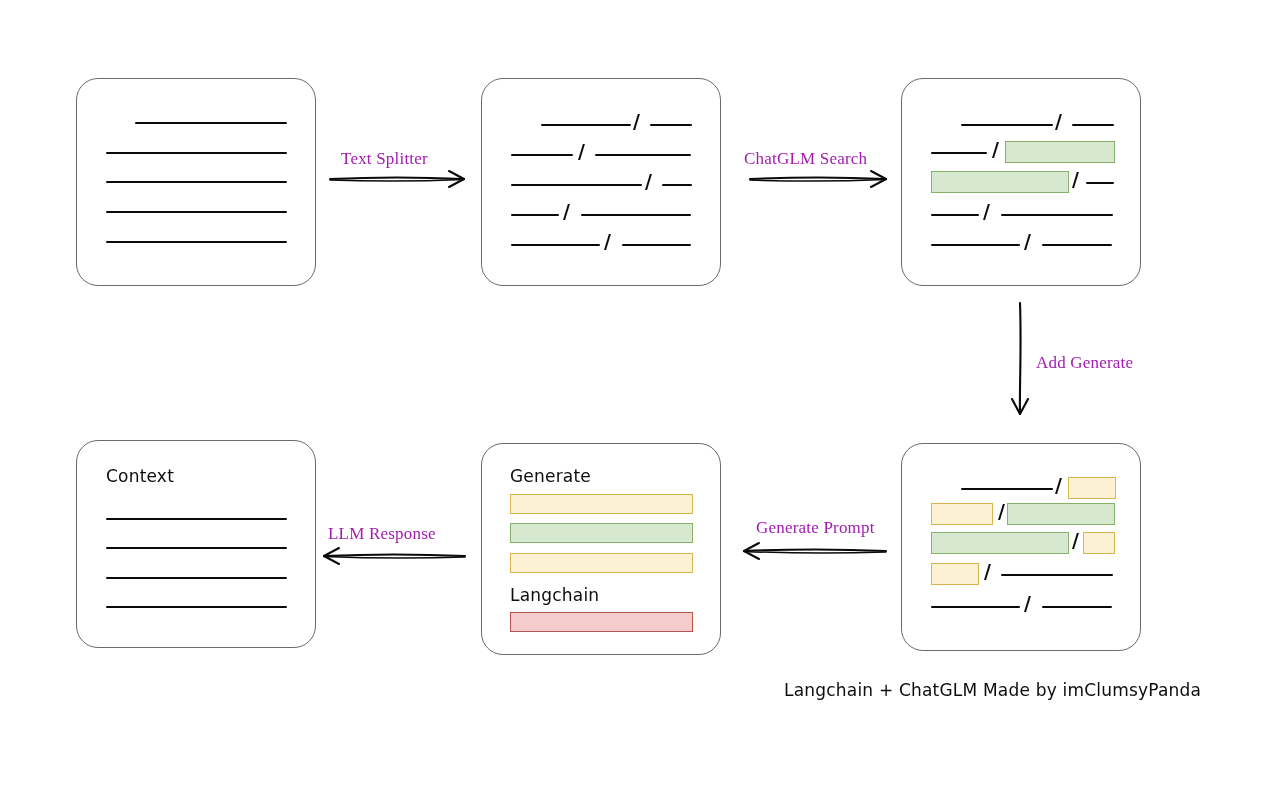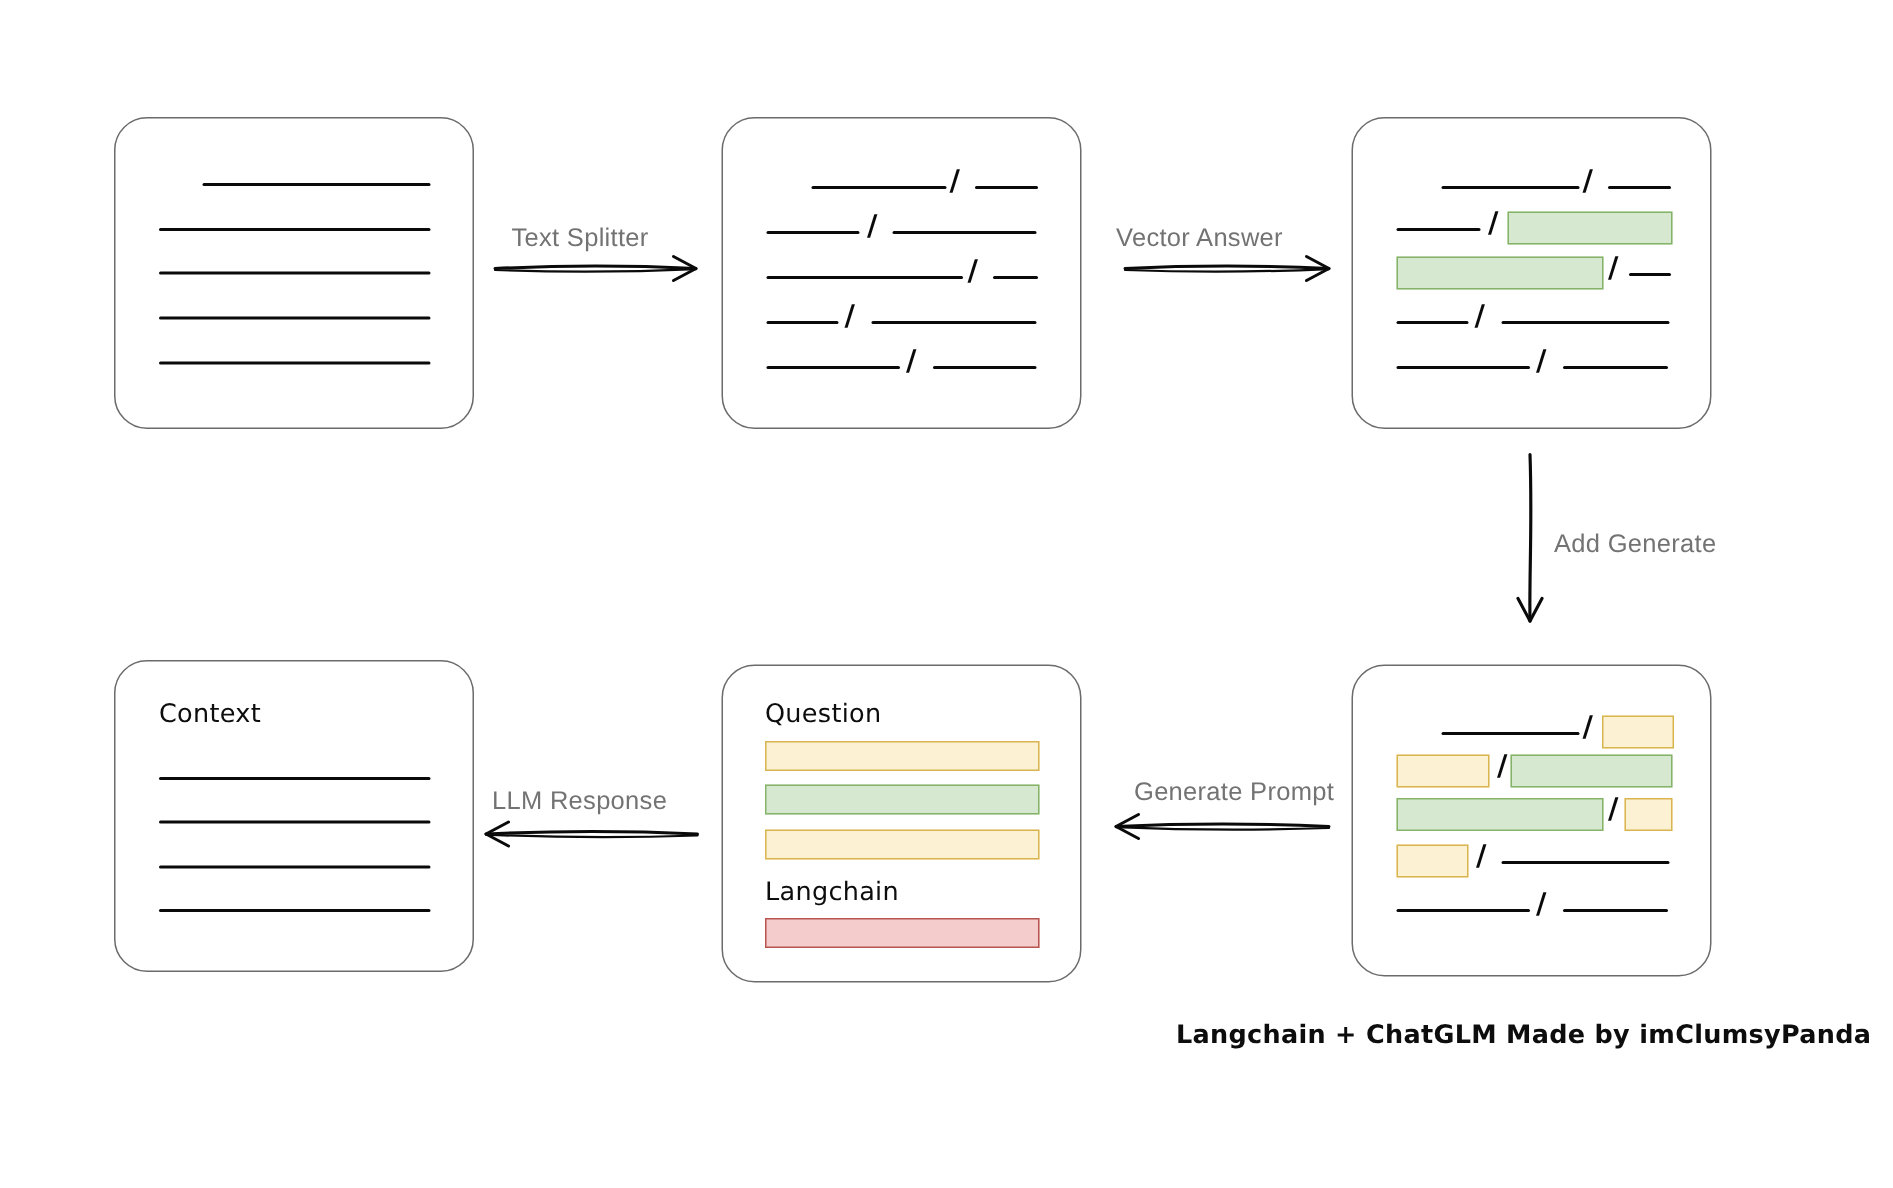--- a/index.html
+++ b/index.html
@@ -56,23 +56,23 @@
     box-sizing: border-box;
     border-width: 1.6px;
     border-style: solid;
     transform: translateY(-50%);
   }
   .chip-green { background: #d7e8d1; border-color: #85b469; }
   .chip-yellow { background: #fcf1d2; border-color: #d9b44f; }
   .chip-red { background: #f3cccb; border-color: #b85450; }
   .edge-label {
     position: absolute;
-    font-family: Liberation Sans, sans-serif;
+    font-family: Liberation Serif, serif;
     font-size: 17px;
-    color: #737373;
+    color: #a21caf;
     white-space: nowrap;
     letter-spacing: 0.2px;
   }
   .footer-note {
     position: absolute;
     font-family: "DejaVu Sans", sans-serif;
     font-size: 17px;
     color: #0d0d0d;
     white-space: nowrap;
     letter-spacing: 0.2px;
@@ -139,38 +139,38 @@
     <div class="chip chip-green" style="left: 931px; top: 543px; width: 138px; height: 22px;"></div>
     <div class="slash" style="left: 1072px; top: 540px;">/</div>
     <div class="chip chip-yellow" style="left: 1083px; top: 543px; width: 32px; height: 22px;"></div>
     <div class="chip chip-yellow" style="left: 931px; top: 574px; width: 48px; height: 22px;"></div>
     <div class="slash" style="left: 984px; top: 571px;">/</div>
     <div class="rule" style="left: 1001px; top: 574px; width: 112px;"></div>
     <div class="rule" style="left: 931px; top: 606px; width: 89px;"></div>
     <div class="slash" style="left: 1024px; top: 603px;">/</div>
     <div class="rule" style="left: 1042px; top: 606px; width: 70px;"></div>
     <div class="doc-box" style="left: 481px; top: 443px; width: 240px; height: 212px;"></div>
-    <div class="box-label" style="left: 510px; top: 466px;">Question</div>
+    <div class="box-label" style="left: 510px; top: 466px;">Generate</div>
     <div class="box-label" style="left: 510px; top: 585px;">Langchain</div>
     <div class="chip chip-yellow" style="left: 510px; top: 504px; width: 183px; height: 20px;"></div>
     <div class="chip chip-green" style="left: 510px; top: 533px; width: 183px; height: 20px;"></div>
     <div class="chip chip-yellow" style="left: 510px; top: 563px; width: 183px; height: 20px;"></div>
     <div class="chip chip-red" style="left: 510px; top: 622px; width: 183px; height: 20px;"></div>
     <div class="doc-box" style="left: 76px; top: 440px; width: 240px; height: 208px;"></div>
     <div class="box-label" style="left: 106px; top: 466px;">Context</div>
     <div class="rule" style="left: 106px; top: 518px; width: 181px;"></div>
     <div class="rule" style="left: 106px; top: 547px; width: 181px;"></div>
     <div class="rule" style="left: 106px; top: 577px; width: 181px;"></div>
     <div class="rule" style="left: 106px; top: 606px; width: 181px;"></div>
     <div class="edge-label" style="left: 341px; top: 149px;">Text Splitter</div>
-    <div class="edge-label" style="left: 744px; top: 149px;">Vector Answer</div>
+    <div class="edge-label" style="left: 744px; top: 149px;">ChatGLM Search</div>
     <div class="edge-label" style="left: 1036px; top: 353px;">Add Generate</div>
     <div class="edge-label" style="left: 756px; top: 518px;">Generate Prompt</div>
     <div class="edge-label" style="left: 328px; top: 524px;">LLM Response</div>
-    <div class="footer-note" style="left: 784px; top: 680px; font-weight: bold;">Langchain + ChatGLM Made by imClumsyPanda</div>
+    <div class="footer-note" style="left: 784px; top: 680px;">Langchain + ChatGLM Made by imClumsyPanda</div>
   </div>
 
 <svg class="arrow-layer" id="arrow-layer" viewBox="0 0 1262 792" xmlns="http://www.w3.org/2000/svg">
     <g>
       <path d="M 330 179 Q 397 175.8 464 179" fill="none" stroke="#0a0a0a" stroke-width="2.0" stroke-linecap="round"></path>
       <path d="M 330 180 Q 397 182.4 464 179.4" fill="none" stroke="#0a0a0a" stroke-width="1.5" stroke-linecap="round"></path>
       <path d="M 449 171 L 464 179 L 449 187" fill="none" stroke="#0a0a0a" stroke-width="2.0" stroke-linejoin="round" stroke-linecap="round"></path>
     </g>
     <g>
       <path d="M 750 179 Q 818 175.8 886 179" fill="none" stroke="#0a0a0a" stroke-width="2.0" stroke-linecap="round"></path>

